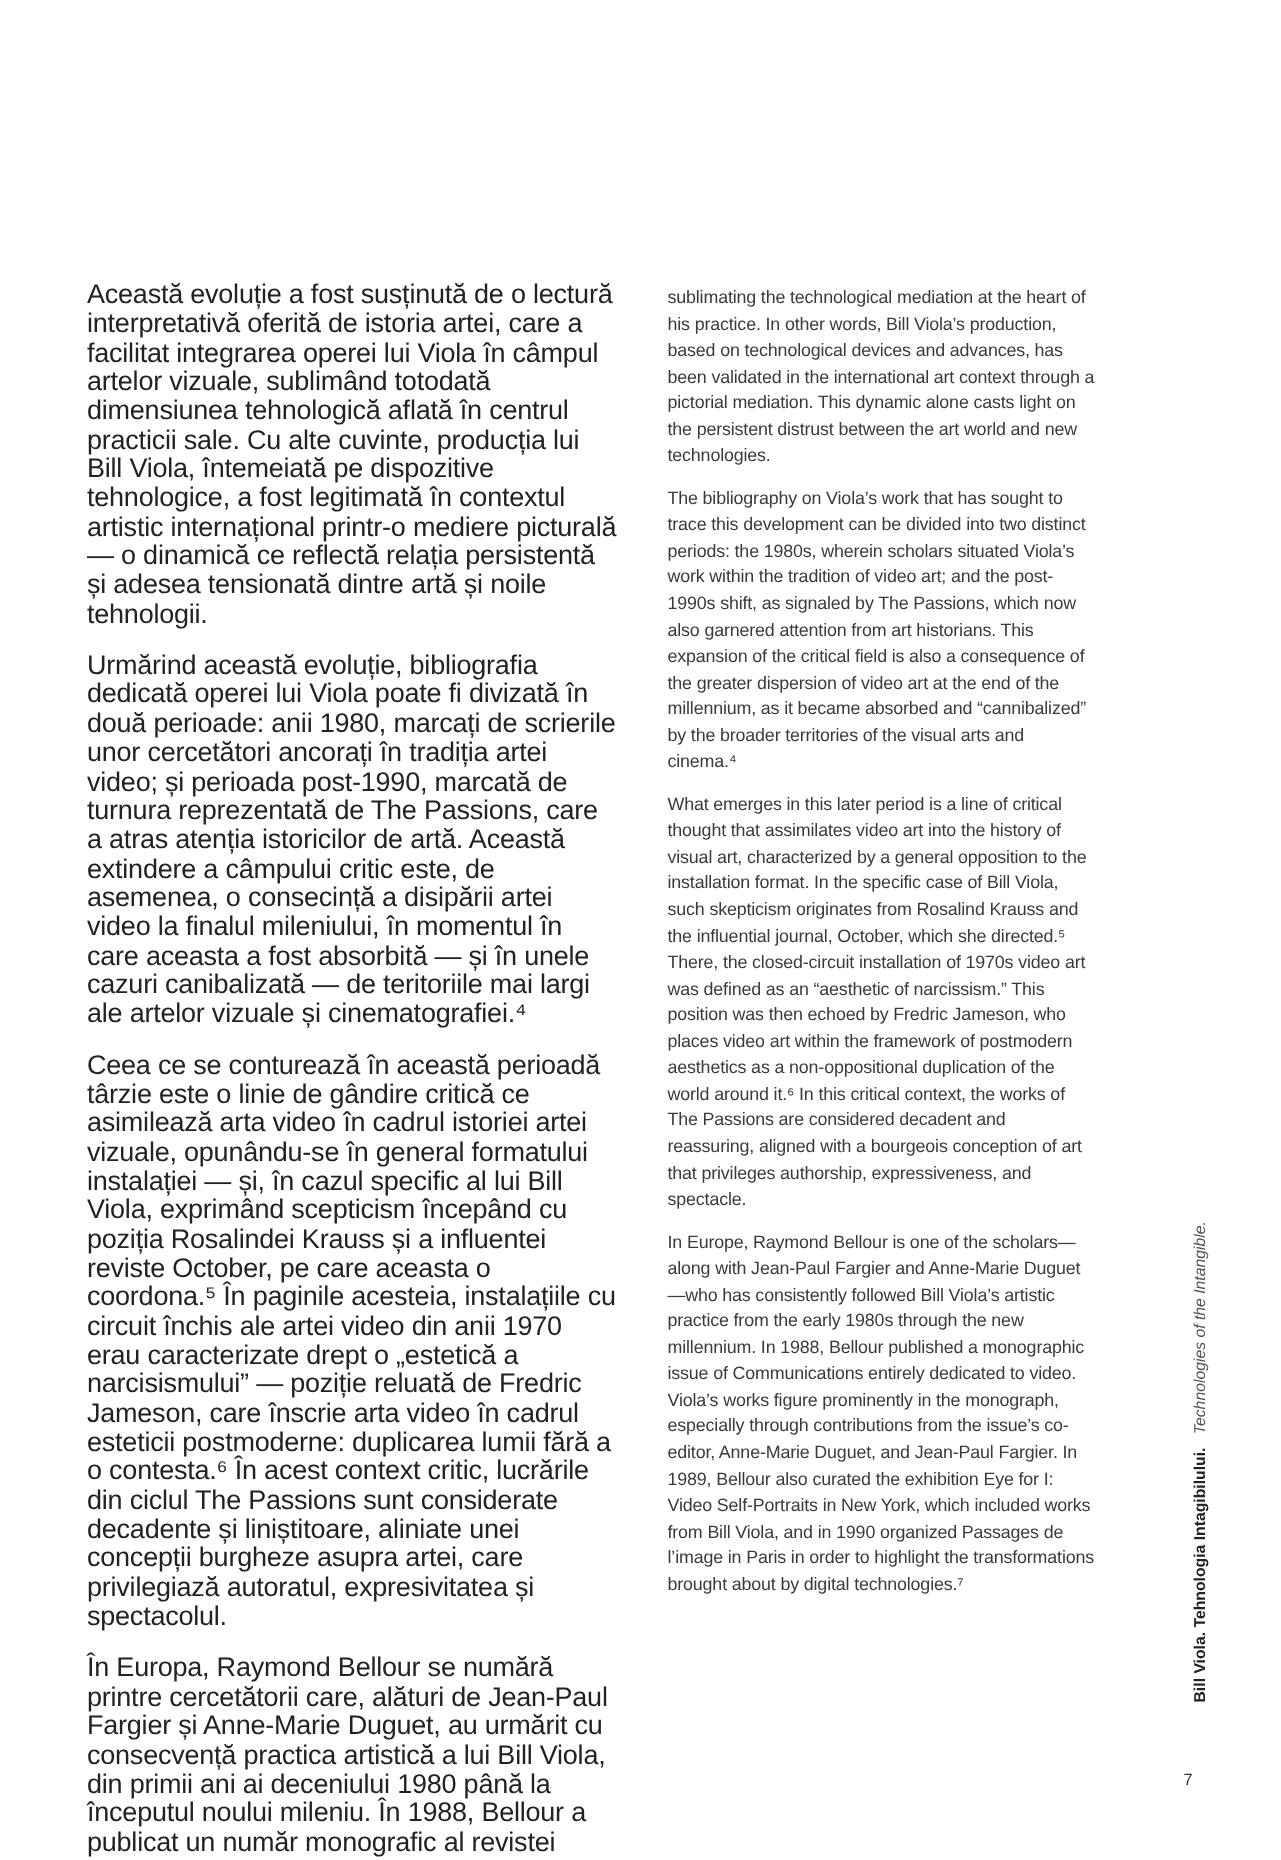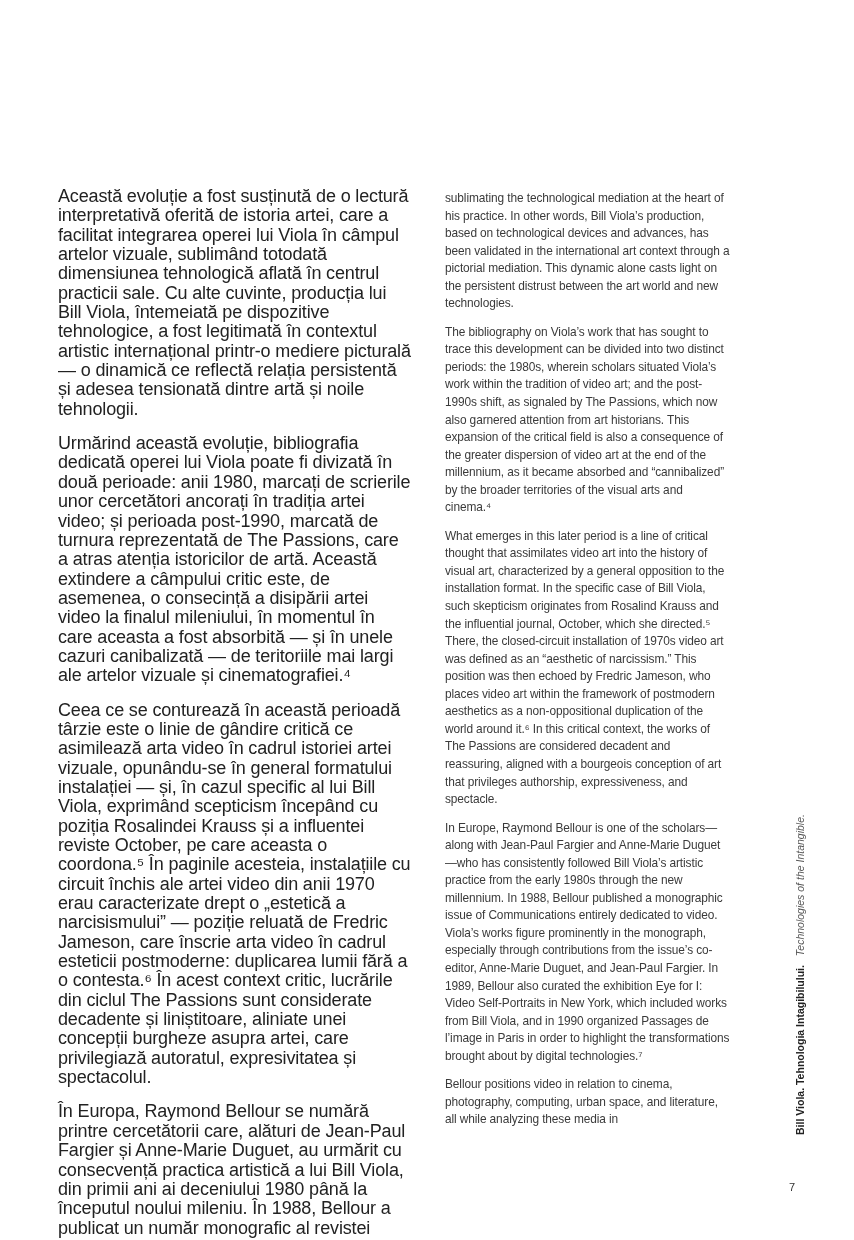--- a/index.html
+++ b/index.html
@@ -37,21 +37,20 @@
   <p>Ceea ce se conturează în această perioadă târzie este o linie de gândire critică ce asimilează arta video în cadrul istoriei artei vizuale, opunându-se în general formatului instalației — și, în cazul specific al lui Bill Viola, exprimând scepticism începând cu poziția Rosalindei Krauss și a influentei reviste October, pe care aceasta o coordona.⁵ În paginile acesteia, instalațiile cu circuit închis ale artei video din anii 1970 erau caracterizate drept o „estetică a narcisismului” — poziție reluată de Fredric Jameson, care înscrie arta video în cadrul esteticii postmoderne: duplicarea lumii fără a o contesta.⁶ În acest context critic, lucrările din ciclul The Passions sunt considerate decadente și liniștitoare, aliniate unei concepții burgheze asupra artei, care privilegiază autoratul, expresivitatea și spectacolul.</p>
   <p>În Europa, Raymond Bellour se numără printre cercetătorii care, alături de Jean-Paul Fargier și Anne-Marie Duguet, au urmărit cu consecvență practica artistică a lui Bill Viola, din primii ani ai deceniului 1980 până la începutul noului mileniu. În 1988, Bellour a publicat un număr monografic al revistei Communications dedicat artei video, în cadrul căruia Viola ocupă un loc proeminent, mai ales prin contribuțiile lui Anne-Marie Duguet (co-coordonatoare a volumului) și ale lui Jean-Paul Fargier. În 1989, Bellour a curatoriat la New York expoziția Eye for I: Video Self-Portraits, ce îl includea și pe Viola, iar în 1990 a organizat la Paris Passages de l’image, un eveniment ce punea în lumină transformările aduse de noile tehnologii digitale.⁷</p>
   <p>Analizele sale situează video-ul în relație cu cinematografia, fotografia, informatica, spațiul urban</p>
 </div>
 
 <div class="col-right">
   <p>sublimating the technological mediation at the heart of his practice. In other words, Bill Viola’s production, based on technological devices and advances, has been validated in the international art context through a pictorial mediation. This dynamic alone casts light on the persistent distrust between the art world and new technologies.</p>
   <p>The bibliography on Viola’s work that has sought to trace this development can be divided into two distinct periods: the 1980s, wherein scholars situated Viola’s work within the tradition of video art; and the post-1990s shift, as signaled by The Passions, which now also garnered attention from art historians. This expansion of the critical field is also a consequence of the greater dispersion of video art at the end of the millennium, as it became absorbed and “cannibalized” by the broader territories of the visual arts and cinema.⁴</p>
   <p>What emerges in this later period is a line of critical thought that assimilates video art into the history of visual art, characterized by a general opposition to the installation format. In the specific case of Bill Viola, such skepticism originates from Rosalind Krauss and the influential journal, October, which she directed.⁵ There, the closed-circuit installation of 1970s video art was defined as an “aesthetic of narcissism.” This position was then echoed by Fredric Jameson, who places video art within the framework of postmodern aesthetics as a non-oppositional duplication of the world around it.⁶ In this critical context, the works of The Passions are considered decadent and reassuring, aligned with a bourgeois conception of art that privileges authorship, expressiveness, and spectacle.</p>
   <p>In Europe, Raymond Bellour is one of the scholars—along with Jean-Paul Fargier and Anne-Marie Duguet—who has consistently followed Bill Viola’s artistic practice from the early 1980s through the new millennium. In 1988, Bellour published a monographic issue of Communications entirely dedicated to video. Viola’s works figure prominently in the monograph, especially through contributions from the issue’s co-editor, Anne-Marie Duguet, and Jean-Paul Fargier. In 1989, Bellour also curated the exhibition Eye for I: Video Self-Portraits in New York, which included works from Bill Viola, and in 1990 organized Passages de l’image in Paris in order to highlight the transformations brought about by digital technologies.⁷</p>
-  <p>Bellour positions video in relation to cinema, photography, computing, urban space, and literature, all while analyzing these media in</p>
 </div>
 
 <div class="running-title">
   <span class="bold">Bill Viola. Tehnologia Intagibilului.</span>
   <span class="ital">Technologies of the Intangible.</span>
 </div>
 
 <div class="page-number">7</div>
 
 </body></html>

